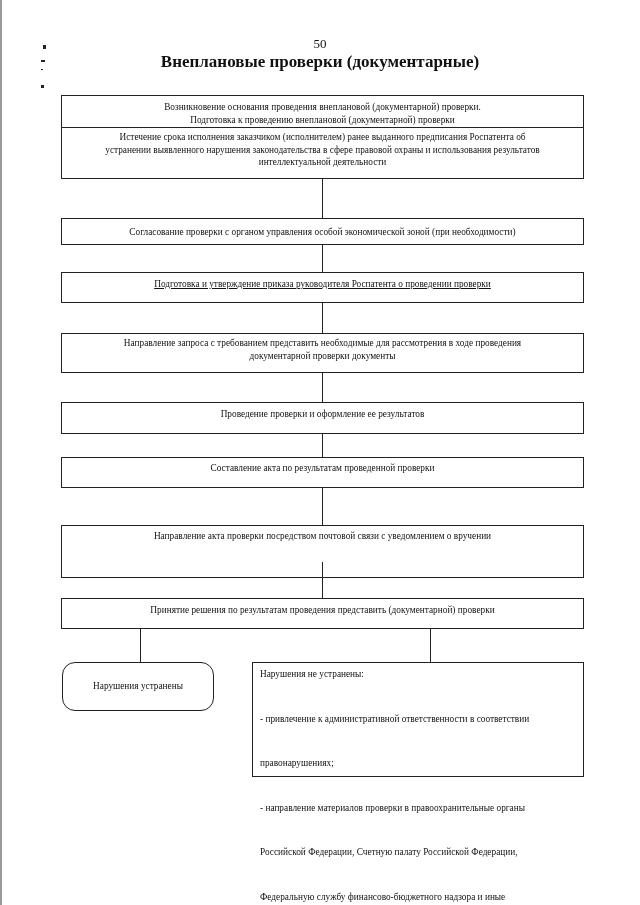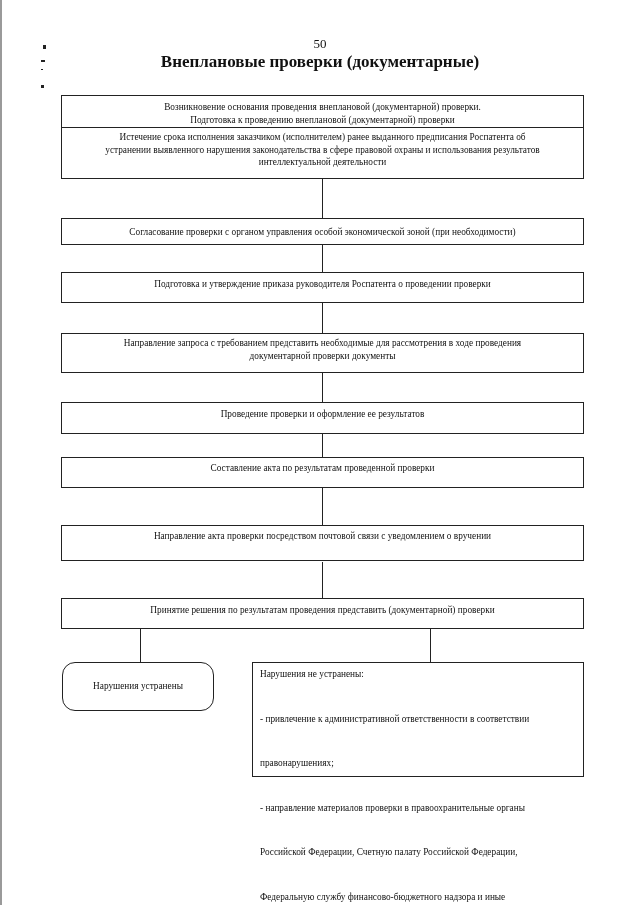--- a/index.html
+++ b/index.html
@@ -41,21 +41,21 @@
 </div>
 
 <div class="vline" style="left:322px;top:178px;height:41px;"></div>
 
 <div class="box" style="left:61px;top:218px;width:523px;height:27px;padding-top:7px;">
   <span class="ln">Согласование проверки с органом управления особой экономической зоной (при  необходимости)</span>
 </div>
 
 <div class="vline" style="left:322px;top:244px;height:29px;"></div>
 
-<div class="box" style="left:61px;top:272px;width:523px;height:31px;padding-top:5px;">
+<div class="box" style="left:61px;top:272px;width:523px;height:31px;padding-top:5px;text-decoration:underline;">
   <span class="ln">Подготовка и утверждение приказа руководителя Роспатента о проведении проверки</span>
 </div>
 
 <div class="vline" style="left:322px;top:302px;height:32px;"></div>
 
 <div class="box" style="left:61px;top:333px;width:523px;height:40px;padding-top:3px;">
   <span class="ln">Направление запроса с требованием представить необходимые для рассмотрения в ходе проведения</span>
   <span class="ln">документарной проверки документы</span>
 </div>
 
@@ -66,21 +66,21 @@
 </div>
 
 <div class="vline" style="left:322px;top:433px;height:25px;"></div>
 
 <div class="box" style="left:61px;top:457px;width:523px;height:31px;padding-top:4px;">
   <span class="ln">Составление акта по результатам проведенной проверки</span>
 </div>
 
 <div class="vline" style="left:322px;top:487px;height:39px;"></div>
 
-<div class="box" style="left:61px;top:525px;width:523px;height:36px;padding-top:4px;">
+<div class="box" style="left:61px;top:525px;width:523px;height:53px;padding-top:4px;">
   <span class="ln">Направление акта  проверки посредством почтовой связи с уведомлением о вручении</span>
 </div>
 
 <div class="vline" style="left:322px;top:562px;height:37px;"></div>
 
 <div class="box" style="left:61px;top:598px;width:523px;height:31px;padding-top:5px;">
   <span class="ln">Принятие решения по результатам проведения представить (документарной) проверки</span>
 </div>
 
 <div class="vline" style="left:140px;top:628px;height:35px;"></div>

